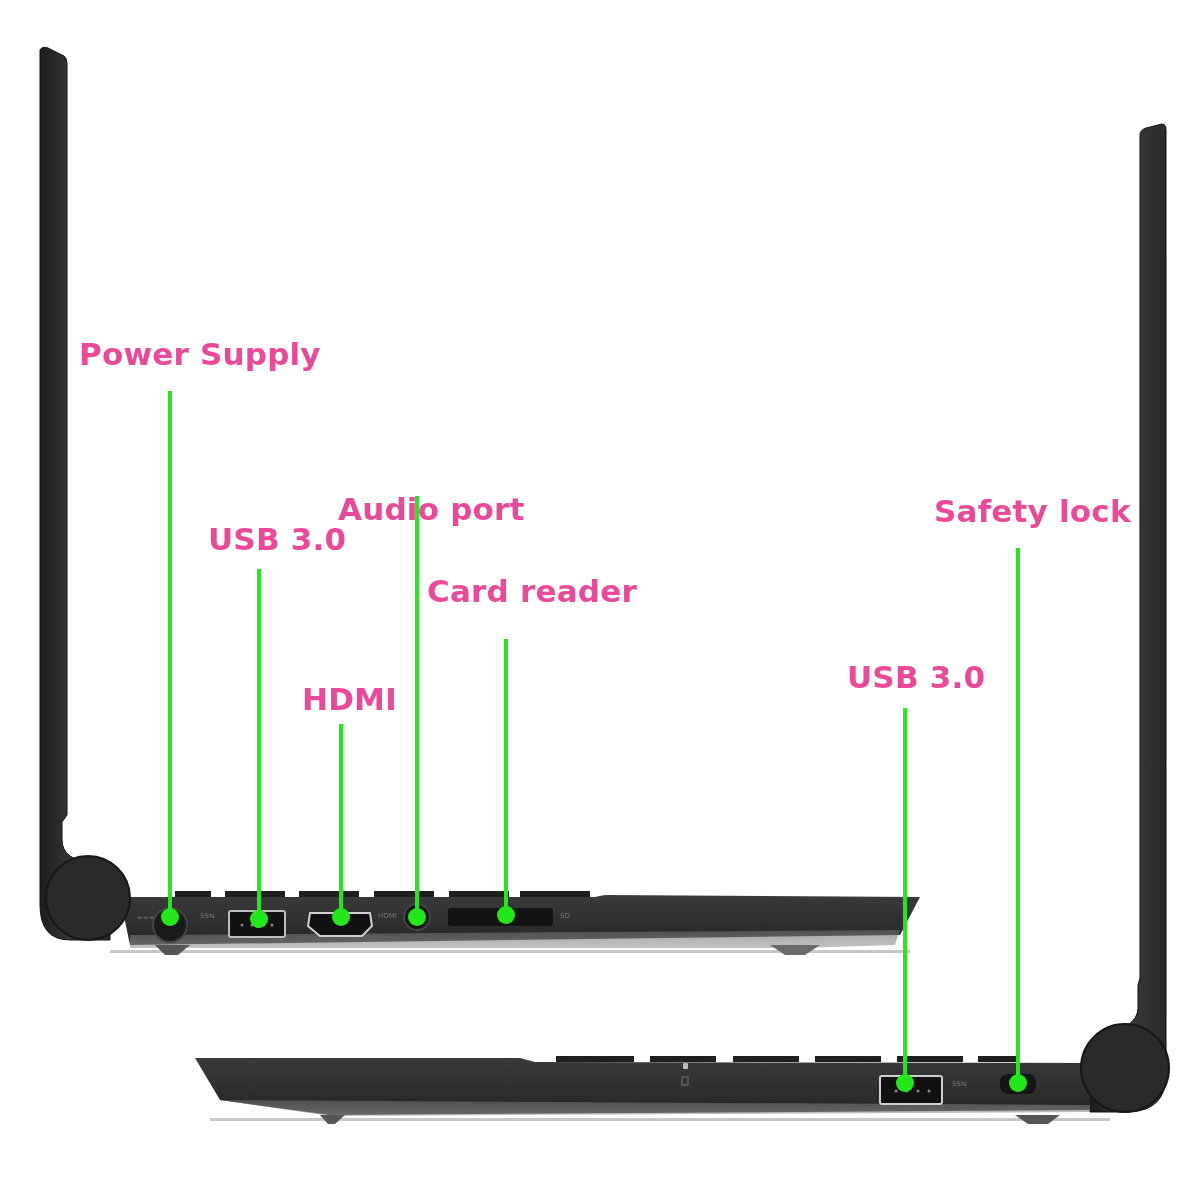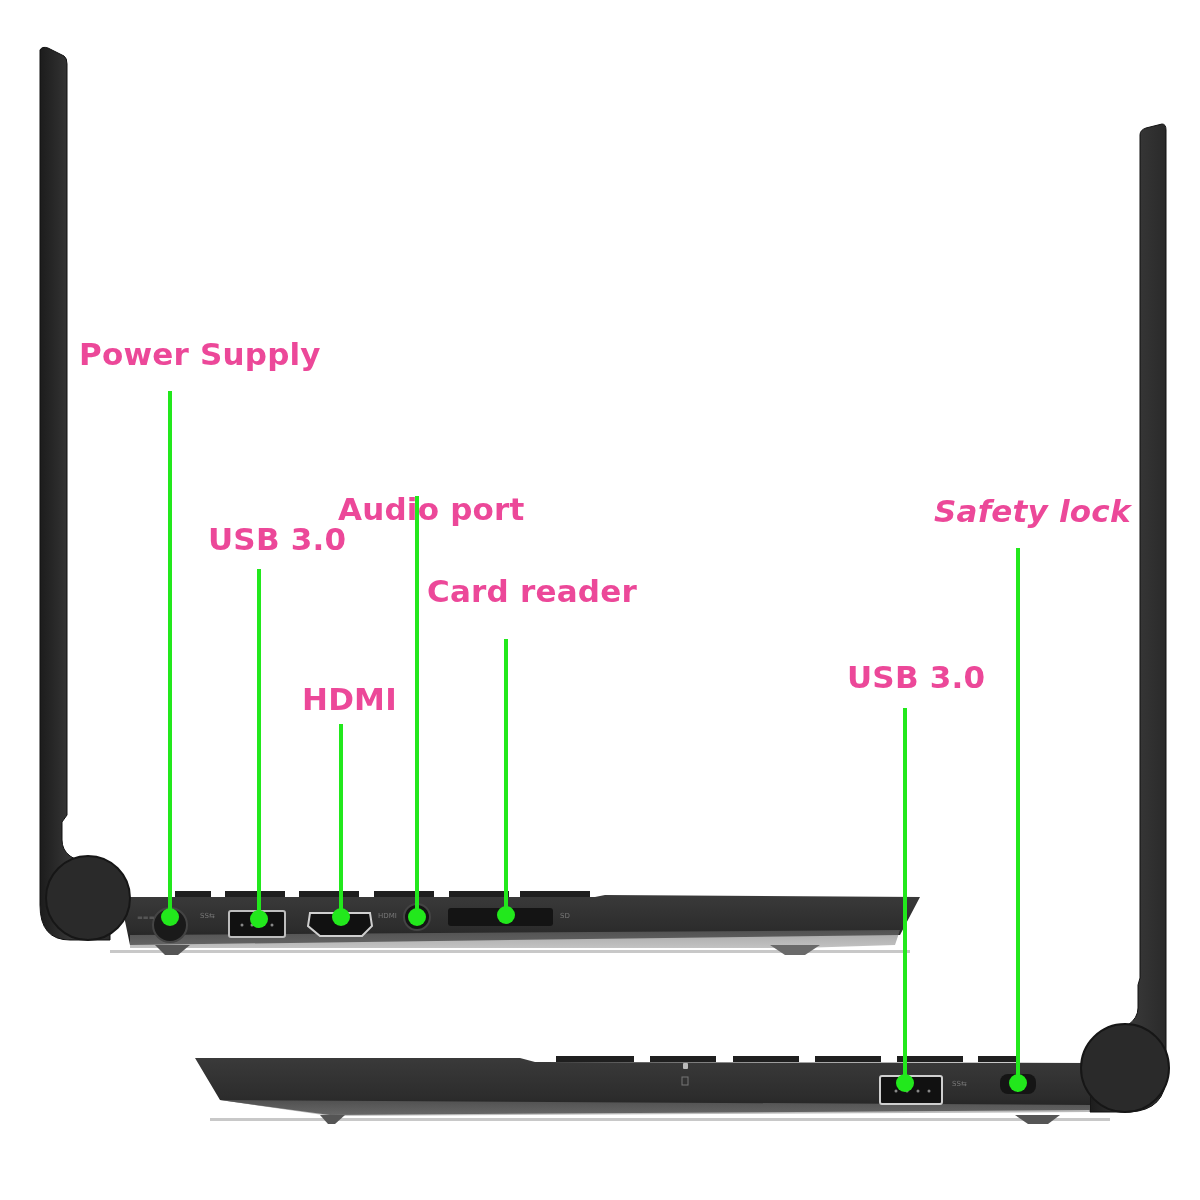--- a/index.html
+++ b/index.html
@@ -127,15 +127,15 @@
 <div class="dot" style="left:408px; top:908px;"></div>
 
 <div class="label" style="left:427px; top:576px;">Card reader</div>
 <div class="leader" style="left:504px; top:639px; height:275px;"></div>
 <div class="dot" style="left:497px; top:906px;"></div>
 
 <div class="label" style="left:847px; top:662px;">USB 3.0</div>
 <div class="leader" style="left:903px; top:708px; height:376px;"></div>
 <div class="dot" style="left:896px; top:1074px;"></div>
 
-<div class="label" style="left:934px; top:496px;font-style:italic;">Safety lock</div>
+<div class="label" style="left:934px; top:496px;">Safety lock</div>
 <div class="leader" style="left:1016px; top:548px; height:534px;"></div>
 <div class="dot" style="left:1009px; top:1074px;"></div>
 
 </body></html>

